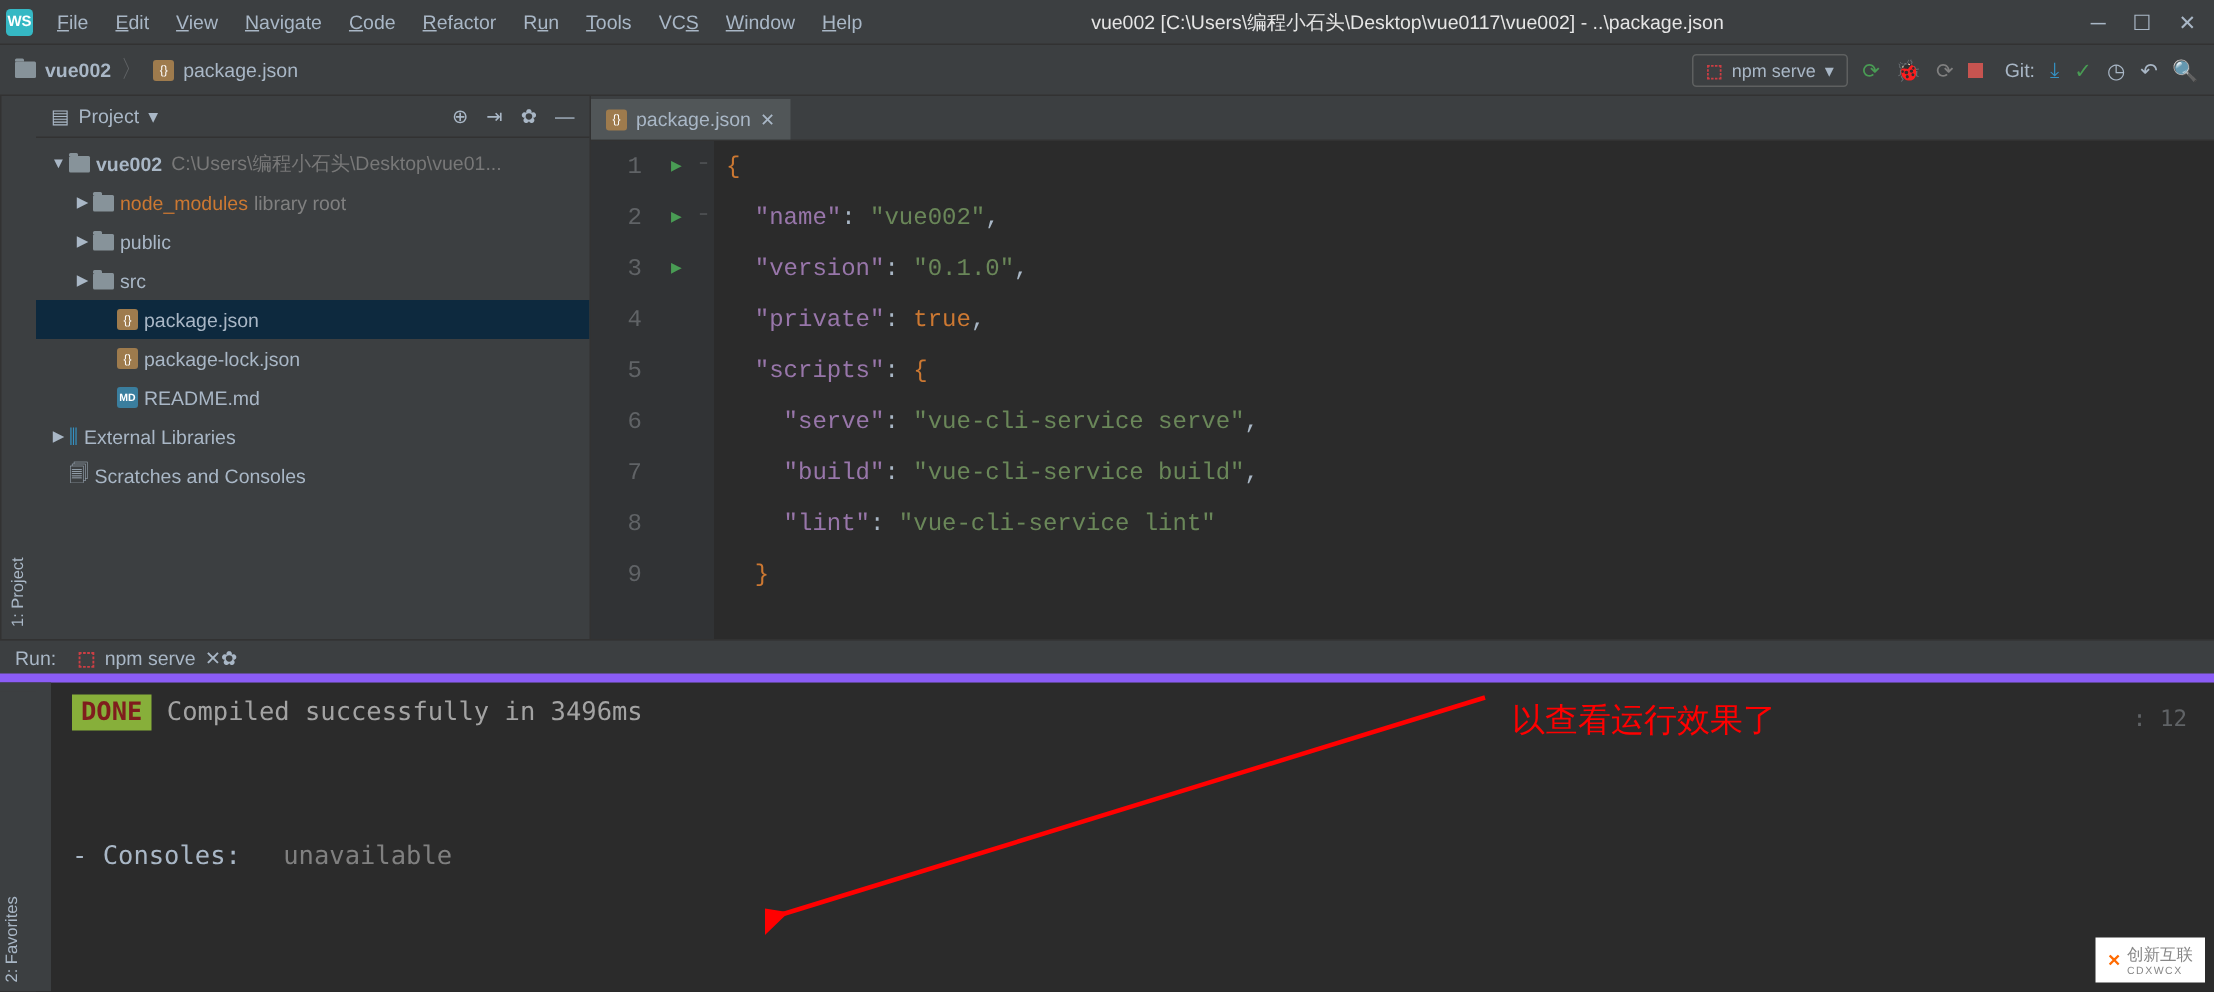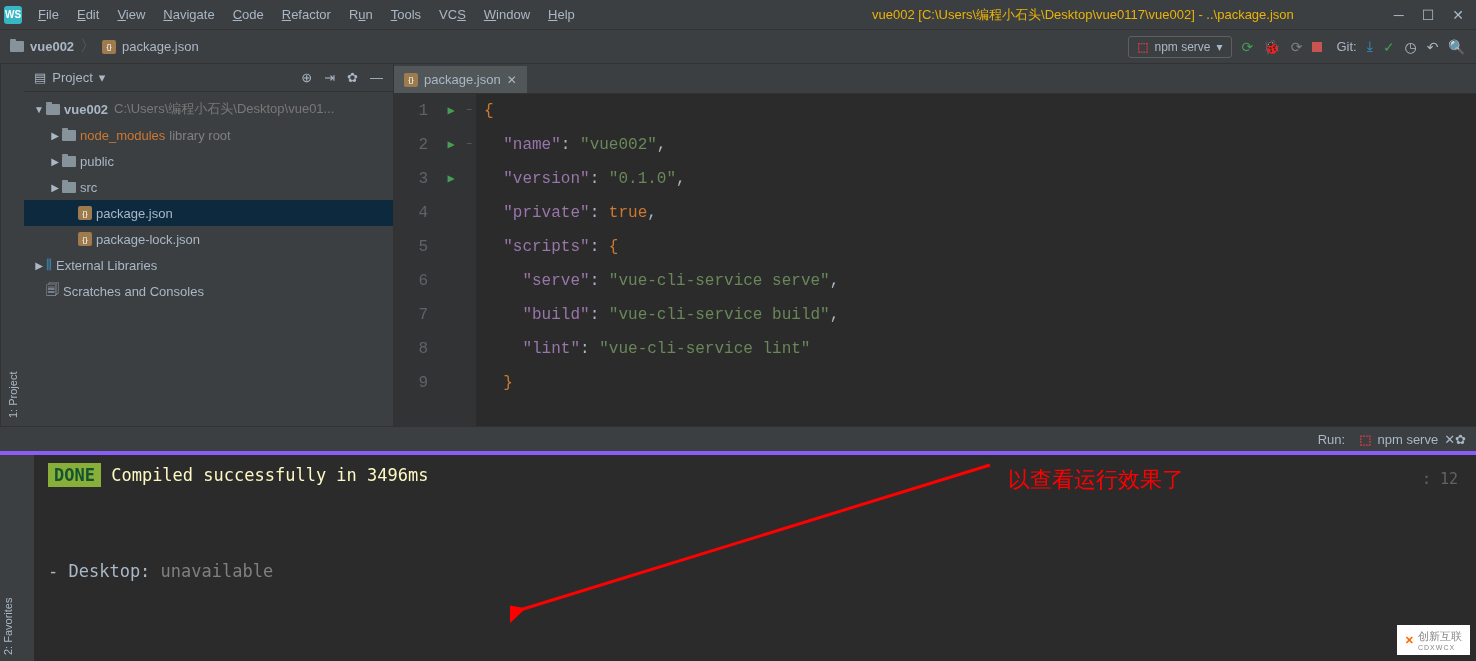--- a/index.html
+++ b/index.html
@@ -30,22 +30,22 @@
   font-size: 10px; font-weight: bold; color: #fff;
 }
 .menubar { display: flex; gap: 2px; }
 .menu-item {
   padding: 4px 8px;
   cursor: pointer;
 }
 .menu-item u { text-decoration: underline; }
 .title-text {
   flex: 1;
-  text-align: right;
-  color: #eab308;
+  text-align: center;
+  color: #e5e5e5;
   font-size: 13px;
   padding-right: 100px;
 }
 .window-controls { display: flex; gap: 18px; margin-right: 8px; color: #a9b7c6; }
 .window-controls span { cursor: pointer; font-size: 14px; }
 
 .navbar {
   height: 34px;
   background: #3c3f41;
   display: flex;
@@ -223,22 +223,22 @@
   height: 235px;
   display: flex;
   flex-direction: column;
 }
 .run-header {
   height: 28px;
   background: #3c3f41;
   display: flex;
   align-items: center;
   padding: 0 10px;
-  justify-content: flex-end;
-  border-bottom: 4px solid #8b5cf6;
+  justify-content: flex-start;
+  border-bottom: 6px solid #8b5cf6;
 }
 .run-tabs { display: flex; align-items: center; gap: 14px; }
 .run-tab { display: flex; align-items: center; gap: 6px; }
 .run-body { flex: 1; display: flex; }
 .run-left-icons {
   width: 34px;
   background: #3c3f41;
   display: flex;
   flex-direction: column;
   align-items: center;
@@ -249,26 +249,26 @@
 .console {
   flex: 1;
   font-family: "Consolas", monospace;
   font-size: 17px;
   line-height: 32px;
   padding: 4px 14px;
   position: relative;
 }
 .done-badge {
   background: #87af3a;
-  color: #14532d;
+  color: #7f1d1d;
   padding: 2px 6px;
   font-weight: bold;
 }
-.compiled-text { color: #fef9c3; }
-.console-gray { color: #808080; }
+.compiled-text { color: #a3a3a3; }
+.console-gray { color: #808080; margin-left: 18px; }
 .console-link { color: #287bde; text-decoration: underline; cursor: pointer; }
 
 .annotation-text {
   position: absolute;
   right: 28px;
   top: 462px;
   color: #ff0000;
   font-size: 22px;
   font-family: "Microsoft YaHei", sans-serif;
   line-height: 36px;
@@ -414,20 +414,25 @@
       </div>
       <div class="tree-row indent2 selected">
         <span class="tree-arrow"></span>
         <span class="json-icon">{}</span>
         <span class="tree-label">package.json</span>
       </div>
       <div class="tree-row indent2">
         <span class="tree-arrow"></span>
         <span class="json-icon">{}</span>
         <span class="tree-label">package-lock.json</span>
+      </div>
+      <div class="tree-row indent2">
+        <span class="tree-arrow"></span>
+        <span class="md-icon">MD</span>
+        <span class="tree-label">README.md</span>
       </div>
       <div class="tree-row">
         <span class="tree-arrow">▶</span>
         <span class="lib-icon">⫼</span>
         <span class="tree-label">External Libraries</span>
       </div>
       <div class="tree-row">
         <span class="tree-arrow"></span>
         <span>🗐</span>
         <span class="tree-label">Scratches and Consoles</span>
@@ -502,21 +507,21 @@
       <span style="color:#a9a9a9">🗑</span>
       <span style="color:#a9a9a9">🖶</span>
     </div>
     <div class="console">
       <div>
         <span class="done-badge">DONE</span><span class="compiled-text"> Compiled successfully in 3496ms</span>
       </div>
       <div>&nbsp;</div>
       <div>&nbsp;</div>
       <div>
-        <span>- Desktop: </span><span class="console-gray">unavailable</span>
+        <span>- Consoles: </span><span class="console-gray">unavailable</span>
       </div>
     </div>
   </div>
 </div>
 
 <div class="time-right">: 12</div>
 
 <div class="bottom-gutter">
   <span>2: Favorites</span>
 </div>

